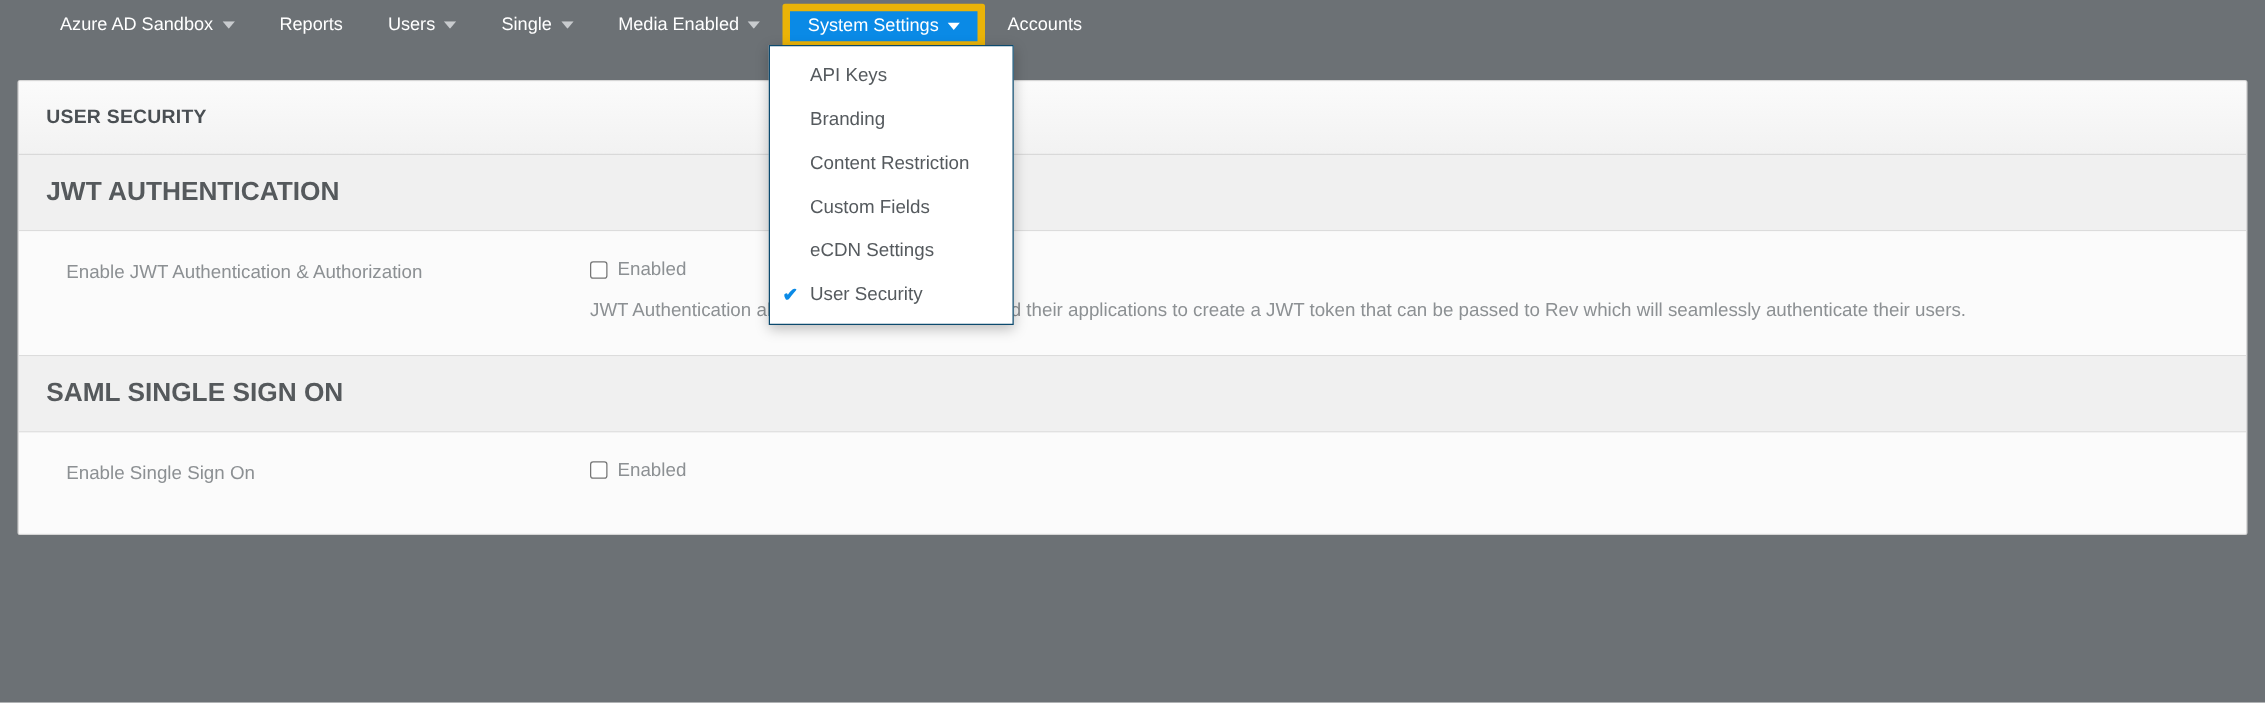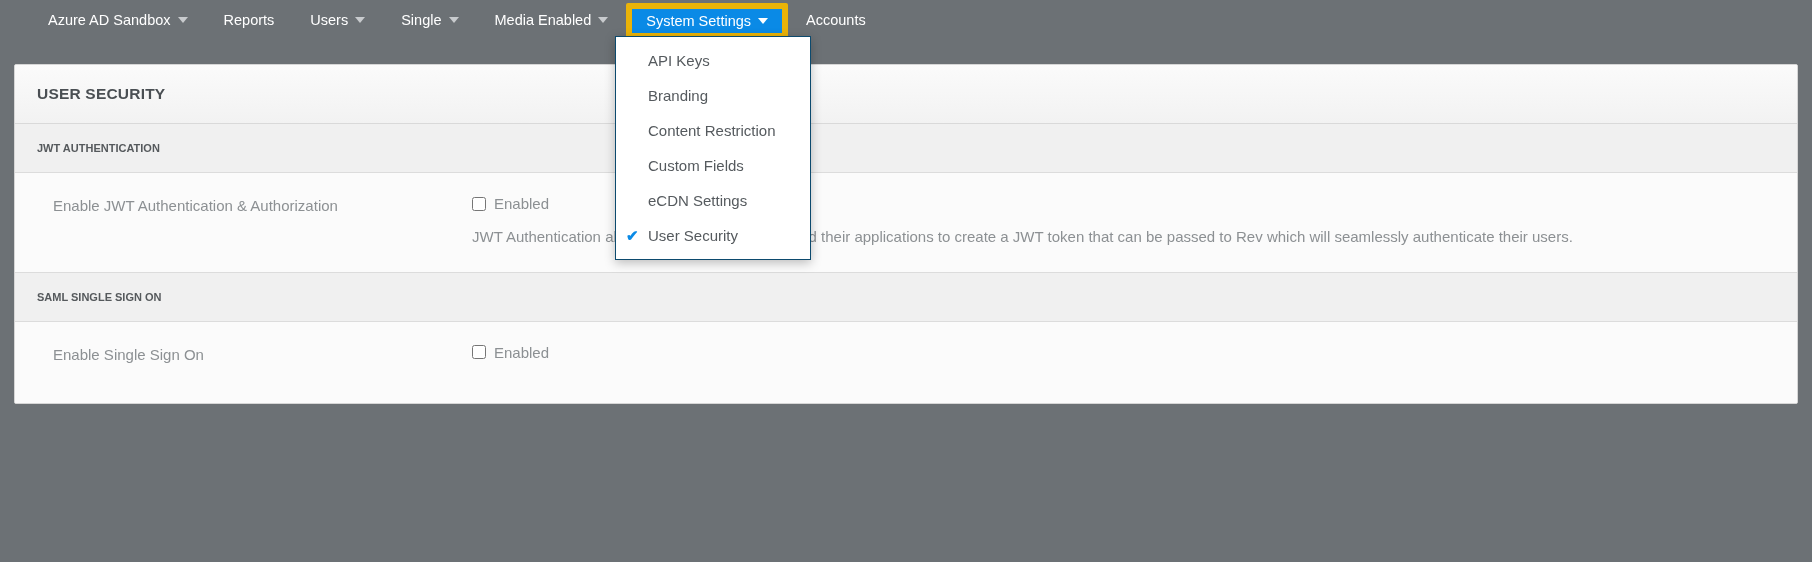--- a/index.html
+++ b/index.html
@@ -89,21 +89,21 @@
     font-weight: bold;
     font-size: 15.5px;
     background: linear-gradient(#fbfbfb,#f2f2f2);
     border-bottom: 1px solid #d9d9d9;
     letter-spacing: 0.2px;
   }
   .section-header {
     padding: 18px 22px;
     color: #55595c;
     font-weight: bold;
-    font-size: 11px;
+    font-size: 21px;
     background: #f0f0f0;
     border-bottom: 1px solid #dcdcdc;
   }
   .section-body {
     background: #fbfbfb;
     padding: 22px 22px 24px 22px;
     border-bottom: 1px solid #dcdcdc;
   }
   .row {
     display: flex;

